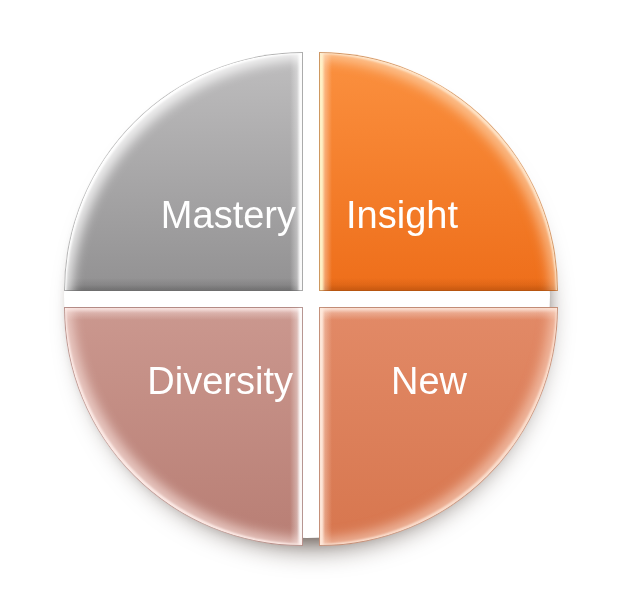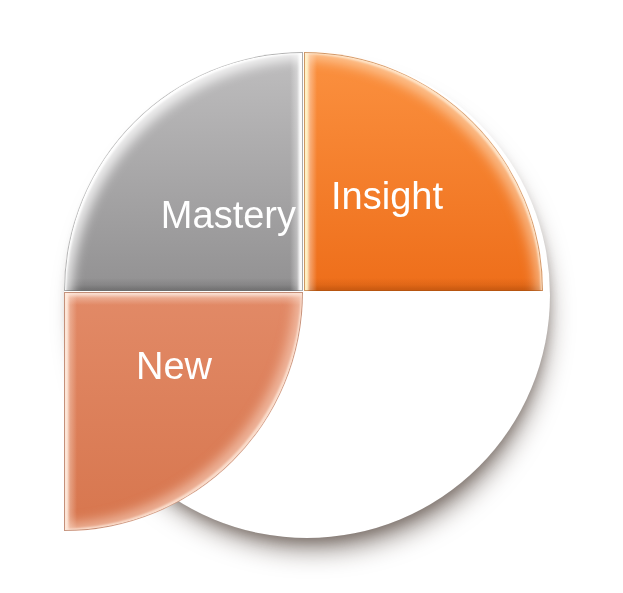--- a/index.html
+++ b/index.html
@@ -18,21 +18,21 @@
   
   .circle {
     position: absolute;
     left: 64px;
     top: 52px;
     width: 486px;
     height: 486px;
     display: grid;
     grid-template-columns: 239px 239px;
     grid-template-rows: 239px 239px;
-    gap: 1px;
+    gap: 16px;
     border-radius: 50%;
     box-shadow:
       6px 20px 24px -8px rgba(45, 28, 18, 0.50),
       2px 8px 12px -4px rgba(45, 28, 18, 0.28);
   }
   .quad {
     position: relative;
     display: flex;
     box-sizing: border-box;
     background: linear-gradient(180deg, var(--c1), var(--c2));
@@ -57,21 +57,21 @@
     box-shadow:
       inset 0 0 0 1px rgba(105,105,105,0.55),
       inset 12px 12px 12px -5px rgba(255,255,255,0.80),
       inset 4px 4px 2px -2px rgba(255,255,255,0.95);
   }
   
   .q-tr {
     border-radius: 0 100% 0 0;
     align-items: flex-end;
     justify-content: flex-start;
-    padding: 0 0 76px 27px;
+    padding: 0 0 57px 27px;
     background:
       linear-gradient(to right, rgba(255,246,205,0.95) 0 3px, rgba(255,255,255,0.35) 6px, rgba(255,255,255,0) 13px),
       linear-gradient(to top,   rgba(140,55,0,0.35) 0 2px, rgba(140,55,0,0.15) 6px, rgba(140,55,0,0) 13px),
       linear-gradient(180deg, var(--c1), var(--c2));
     box-shadow:
       inset 0 0 0 1px rgba(165,80,15,0.55),
       inset -12px 12px 12px -5px rgba(255,235,210,0.55),
       inset -4px 4px 2px -2px rgba(255,245,230,0.75);
     text-align: center;
   }
@@ -113,19 +113,22 @@
   <div class="circle">
 
     <div class="quad q-tl" style="--c1: #bfbebf; --c2: #929192;">
       <span class="label">Mastery</span>
     </div>
 
     <div class="quad q-tr" style="--c1: #fb9140; --c2: #ee6e1a;">
       <span class="label">Insight</span>
     </div>
 
+    <div class="quad q-bl" style="--c1: #cb988f; --c2: #b87e74;">
+      <span class="label">Diversity</span>
+    </div>
 
     <div class="quad q-br" style="--c1: #e28a67; --c2: #d7764e;">
       <span class="label">New</span>
     </div>
 
   </div>
 </div>
 
 </body></html>

